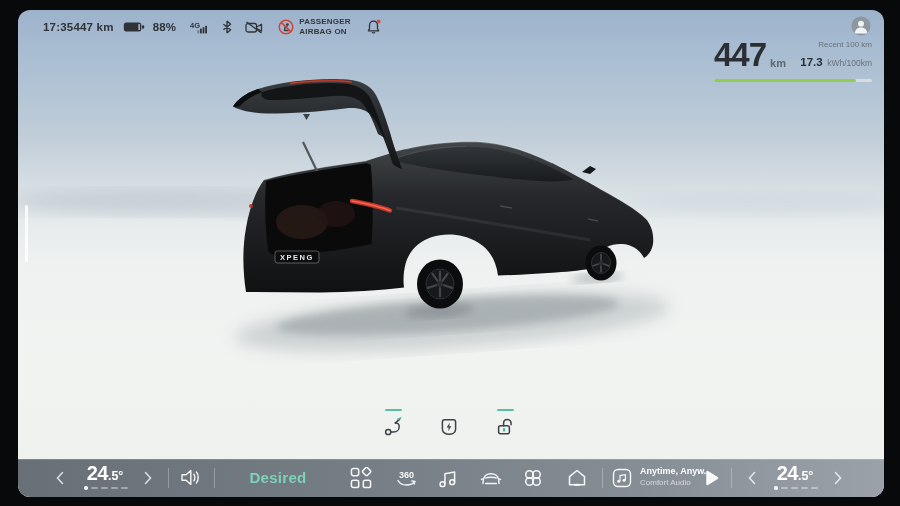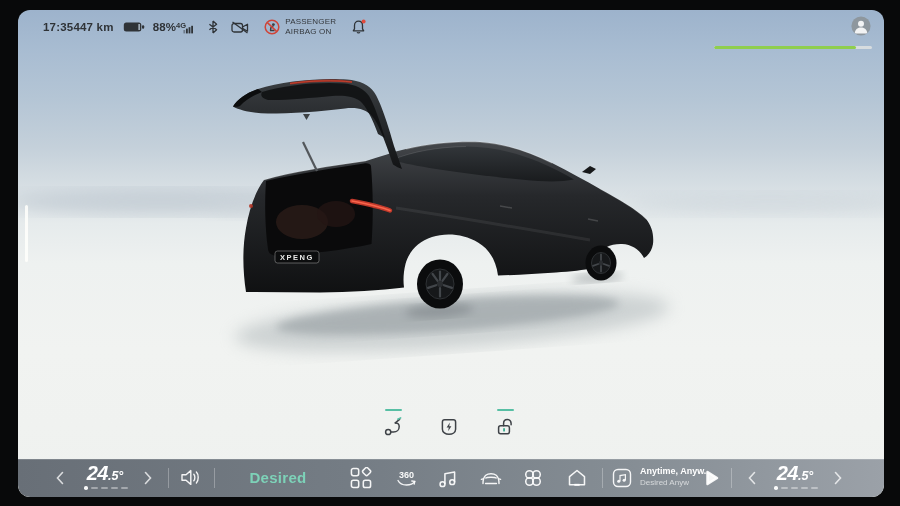--- a/index.html
+++ b/index.html
@@ -15,21 +15,21 @@
   .scene{position:absolute;left:-18px;top:-10px;width:900px;height:506px;pointer-events:none;}
   
   .statusbar{position:absolute;left:10px;top:7px;height:20px;display:flex;align-items:center;color:#2f3337;}
   .statusbar .txt{font-size:11.5px;font-weight:600;letter-spacing:.2px;}
   .sb-clock{margin-left:15px;}
   .sb-range{}
   .sb-batt{margin-left:9px;display:flex;align-items:center;}
   .sb-pct{margin-left:8px;}
   .sb-ico{display:flex;align-items:center;}
   .airbag-wrap{display:flex;align-items:center;margin-left:15px;}
-  .airbag-txt{margin-left:5px;font-size:8px;font-weight:400;line-height:1.25;letter-spacing:.2px;color:#34383c;}
+  .airbag-txt{margin-left:5px;font-size:8px;font-weight:700;line-height:1.25;letter-spacing:.2px;color:#34383c;}
   
   .avatar{position:absolute;right:13px;top:6px;width:20px;height:20px;}
   
   .energy{position:absolute;left:696px;top:28px;width:158px;}
   .energy-row{display:flex;justify-content:space-between;align-items:flex-end;}
   .energy-big{font-size:33px;font-weight:700;color:#2b2f33;line-height:1;letter-spacing:-1px;}
   .energy-unit{font-size:11px;font-weight:600;color:#5f666c;margin-left:4px;padding-bottom:2px;}
   .energy-right{text-align:right;padding-bottom:1px;}
   .energy-recent{font-size:8px;color:#6a7177;margin-bottom:3px;}
   .energy-cons{white-space:nowrap;}
@@ -48,21 +48,21 @@
   .dock{
     position:absolute;left:0;bottom:0;width:866px;height:38px;
     border-radius:0 0 12px 12px;
     background:linear-gradient(90deg,#686f77 0%,#747c84 38%,#858d94 70%,#9ba1a8 100%);
     box-shadow:inset 0 1px 0 rgba(255,255,255,.15);
   }
   .dock *{pointer-events:auto;}
   .d-abs{position:absolute;}
   .divider{position:absolute;top:9px;width:1px;height:20px;background:rgba(255,255,255,.28);}
   .chev{position:absolute;top:12px;width:8px;height:14px;}
-  .temp{position:absolute;top:3px;width:58px;text-align:center;color:#fff;font-style:italic;}
+  .temp{position:absolute;top:3px;width:58px;text-align:center;color:#fff;}
   .temp .main{font-size:20px;font-weight:700;letter-spacing:-.5px;}
   .temp .frac{font-size:12.5px;font-weight:600;}
   .pager{display:flex;align-items:center;gap:3px;margin-top:1px;margin-left:8px;}
   .pager .dot{width:3.5px;height:3.5px;border-radius:50%;background:rgba(255,255,255,.95);}
   .pager .dash{width:7px;height:2px;border-radius:1px;background:rgba(255,255,255,.38);}
   .comfort{position:absolute;top:10px;left:214px;width:92px;text-align:center;
     font-size:15px;font-weight:700;letter-spacing:.3px;color:#7dd2b8;}
   .dock-ic{position:absolute;top:8px;width:22px;height:22px;}
   .media-title{position:absolute;left:622px;top:7px;width:66px;color:#fff;}
   .media-title .t1{font-size:9px;font-weight:700;white-space:nowrap;}
@@ -195,21 +195,21 @@
     <span class="txt sb-clock">17:35</span>
     <span class="txt sb-range">447 km</span>
     <span class="sb-batt">
       <svg width="22" height="12" viewBox="0 0 22 12">
           <rect x=".8" y="1.5" width="17.5" height="9" rx="2.5" fill="#2f3337"></rect>
           <rect x="19" y="4.2" width="2.2" height="3.6" rx="1" fill="#2f3337"></rect>
           <rect x="15.4" y="3" width="1.5" height="6" fill="#b9c8d4" opacity=".9"></rect>
         </svg>
     </span>
     <span class="txt sb-pct">88%</span>
-    <span class="sb-ico" style="">
+    <span class="sb-ico" style="margin-left:14px">
       <svg width="19" height="15" viewBox="0 0 19 15">
         <text x="0" y="7.5" font-family="Liberation Sans,sans-serif" font-size="7.5" font-weight="bold" fill="#2f3337">4G</text>
         <g fill="#2f3337">
             <rect x="7.4" y="10" width="1.8" height="3.4" opacity=".45"></rect>
             <rect x="10" y="8.6" width="1.8" height="4.8"></rect>
             <rect x="12.6" y="7.2" width="1.8" height="6.2"></rect>
             <rect x="15.2" y="5.8" width="1.8" height="7.6"></rect>
           </g>
       </svg>
     </span>
@@ -250,20 +250,33 @@
     <svg width="20" height="20" viewBox="0 0 20 20">
         <circle cx="10" cy="10" r="9.6" fill="#8e979e"></circle>
         <g clip-path="url(#avc)">
           <circle cx="10" cy="7.8" r="3" fill="#f2f3f4"></circle>
           <path d="M3.6 17.4 C4.4 13.2 7 11.6 10 11.6 C13 11.6 15.6 13.2 16.4 17.4 Z" fill="#f2f3f4"></path>
         </g>
       </svg>
   </div>
 
   <div class="energy">
+    <div class="energy-row">
+      <div style="display:flex;align-items:flex-end;">
+        <span class="energy-big">447</span>
+        <span class="energy-unit">km</span>
+      </div>
+      <div class="energy-right">
+        <div class="energy-recent">Recent 100 km</div>
+        <div class="energy-cons">
+          <span class="val">17.3</span>
+          <span class="unit">kWh/100km</span>
+        </div>
+      </div>
+    </div>
     <div class="range-bar">
       <div class="range-bar-fill" style="width: 90%;"></div>
     </div>
   </div>
 
   <div class="scroll-hint"></div>
 
   <div class="quick">
     <div class="qa">
       <div class="qa-line"></div>
@@ -358,21 +371,21 @@
     <div class="divider" style="left:584px"></div>
 
     <svg class="d-abs" style="left:594px;top:9px" width="20" height="20" viewBox="0 0 20 20">
       <rect x="1.5" y="1.5" width="17" height="17" rx="4.5" fill="none" stroke="rgba(255,255,255,.92)" stroke-width="1.4"></rect>
       <path d="M8 13.2 V7.6 L13.4 6.6 V12.2" fill="none" stroke="rgba(255,255,255,.92)" stroke-width="1.2"></path>
       <circle cx="6.7" cy="13.2" r="1.5" fill="rgba(255,255,255,.92)"></circle>
       <circle cx="12.1" cy="12.2" r="1.5" fill="rgba(255,255,255,.92)"></circle>
     </svg>
     <div class="media-title">
       <div class="t1">Anytime, Anyw..</div>
-      <div class="t2">Desired Anyw</div>
+      <div class="t2">Comfort Audio</div>
     </div>
     <svg class="d-abs" style="left:687px;top:11px" width="14" height="16" viewBox="0 0 14 16">
       <polygon points="2.5,2 12,8 2.5,14" fill="rgba(255,255,255,.92)" stroke="rgba(255,255,255,.92)" stroke-width="2.5" stroke-linejoin="round"></polygon>
     </svg>
 
     <div class="divider" style="left:713px"></div>
 
     <svg class="chev" style="left:730px" viewBox="0 0 8 14">
         <path d="M6.5 1.5 L1.5 7 L6.5 12.5" fill="none" stroke="rgba(255,255,255,.75)" stroke-width="1.6" stroke-linecap="round"></path>
       </svg>

